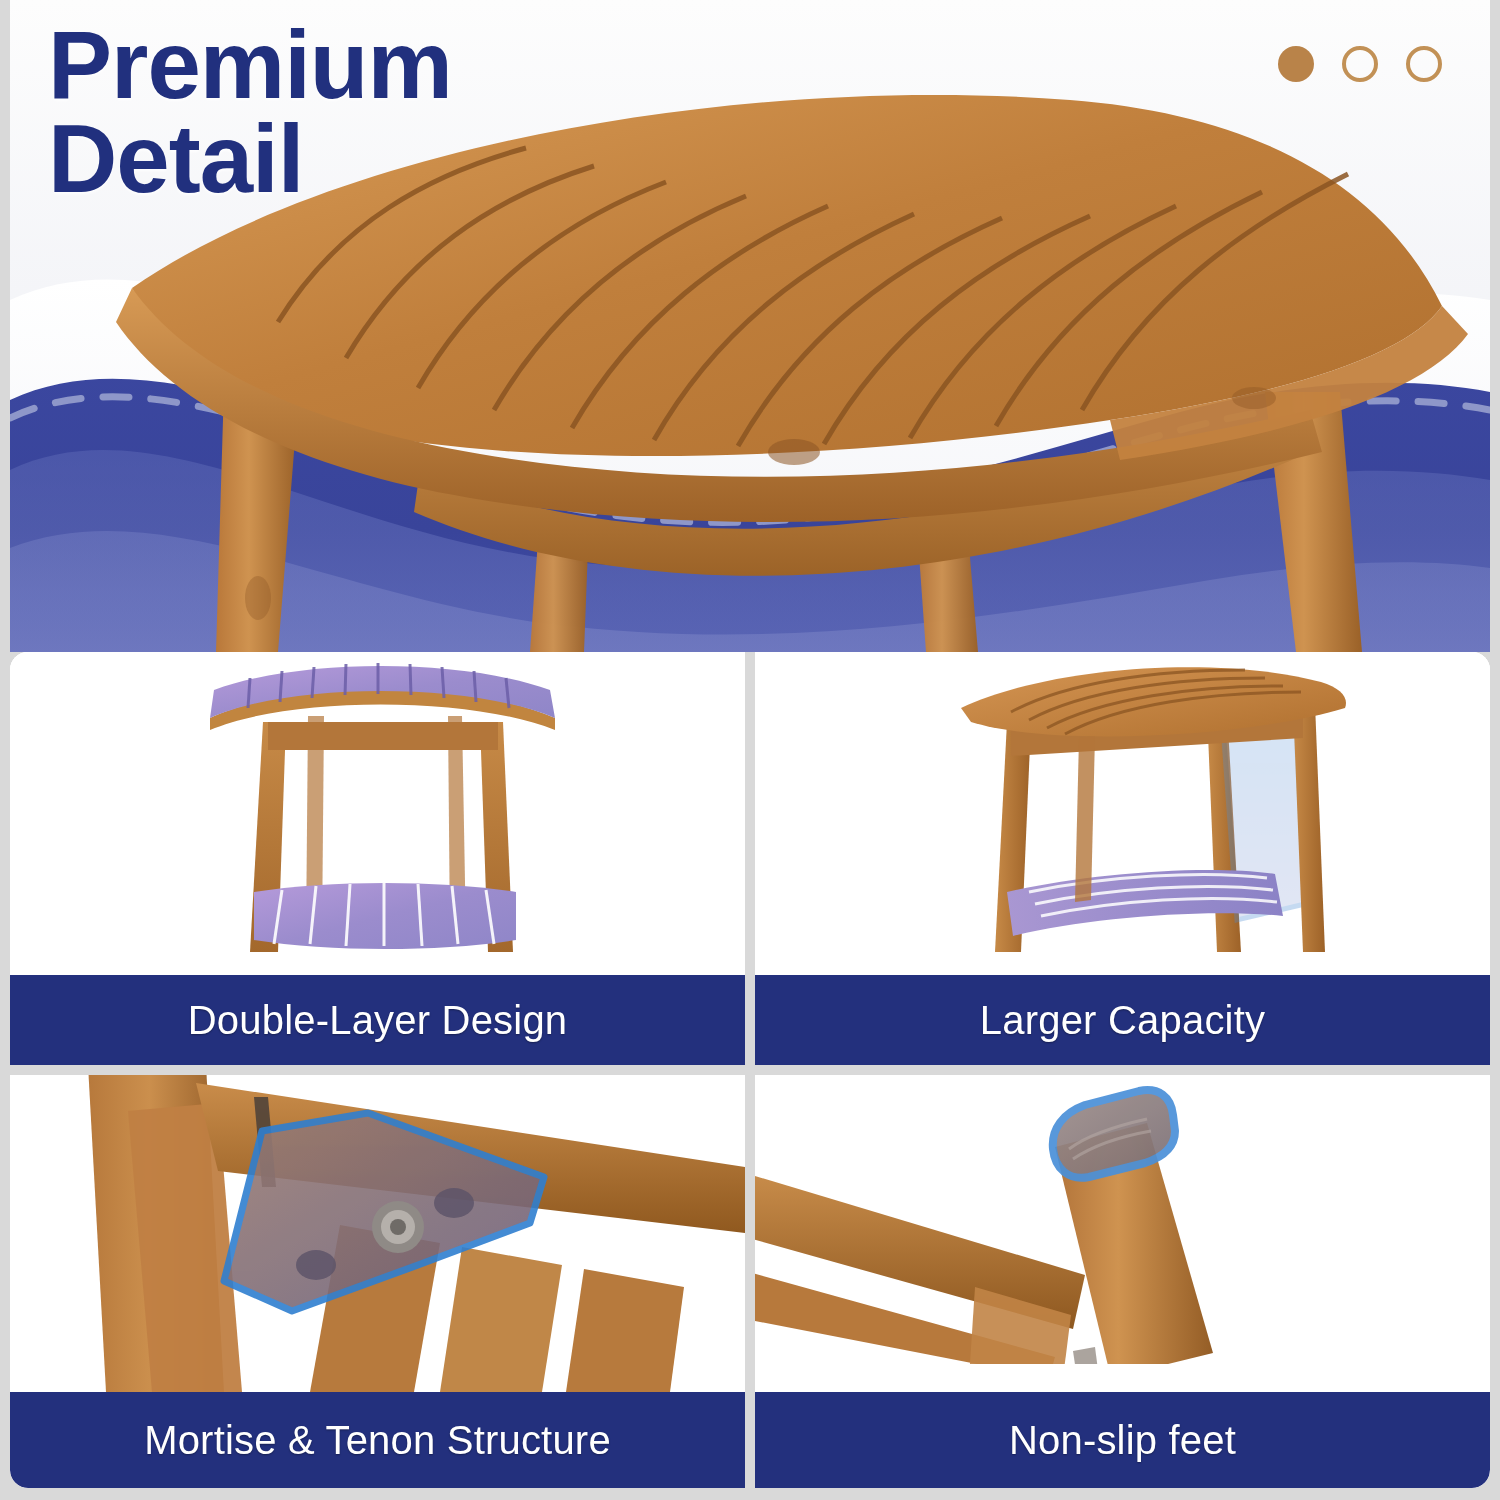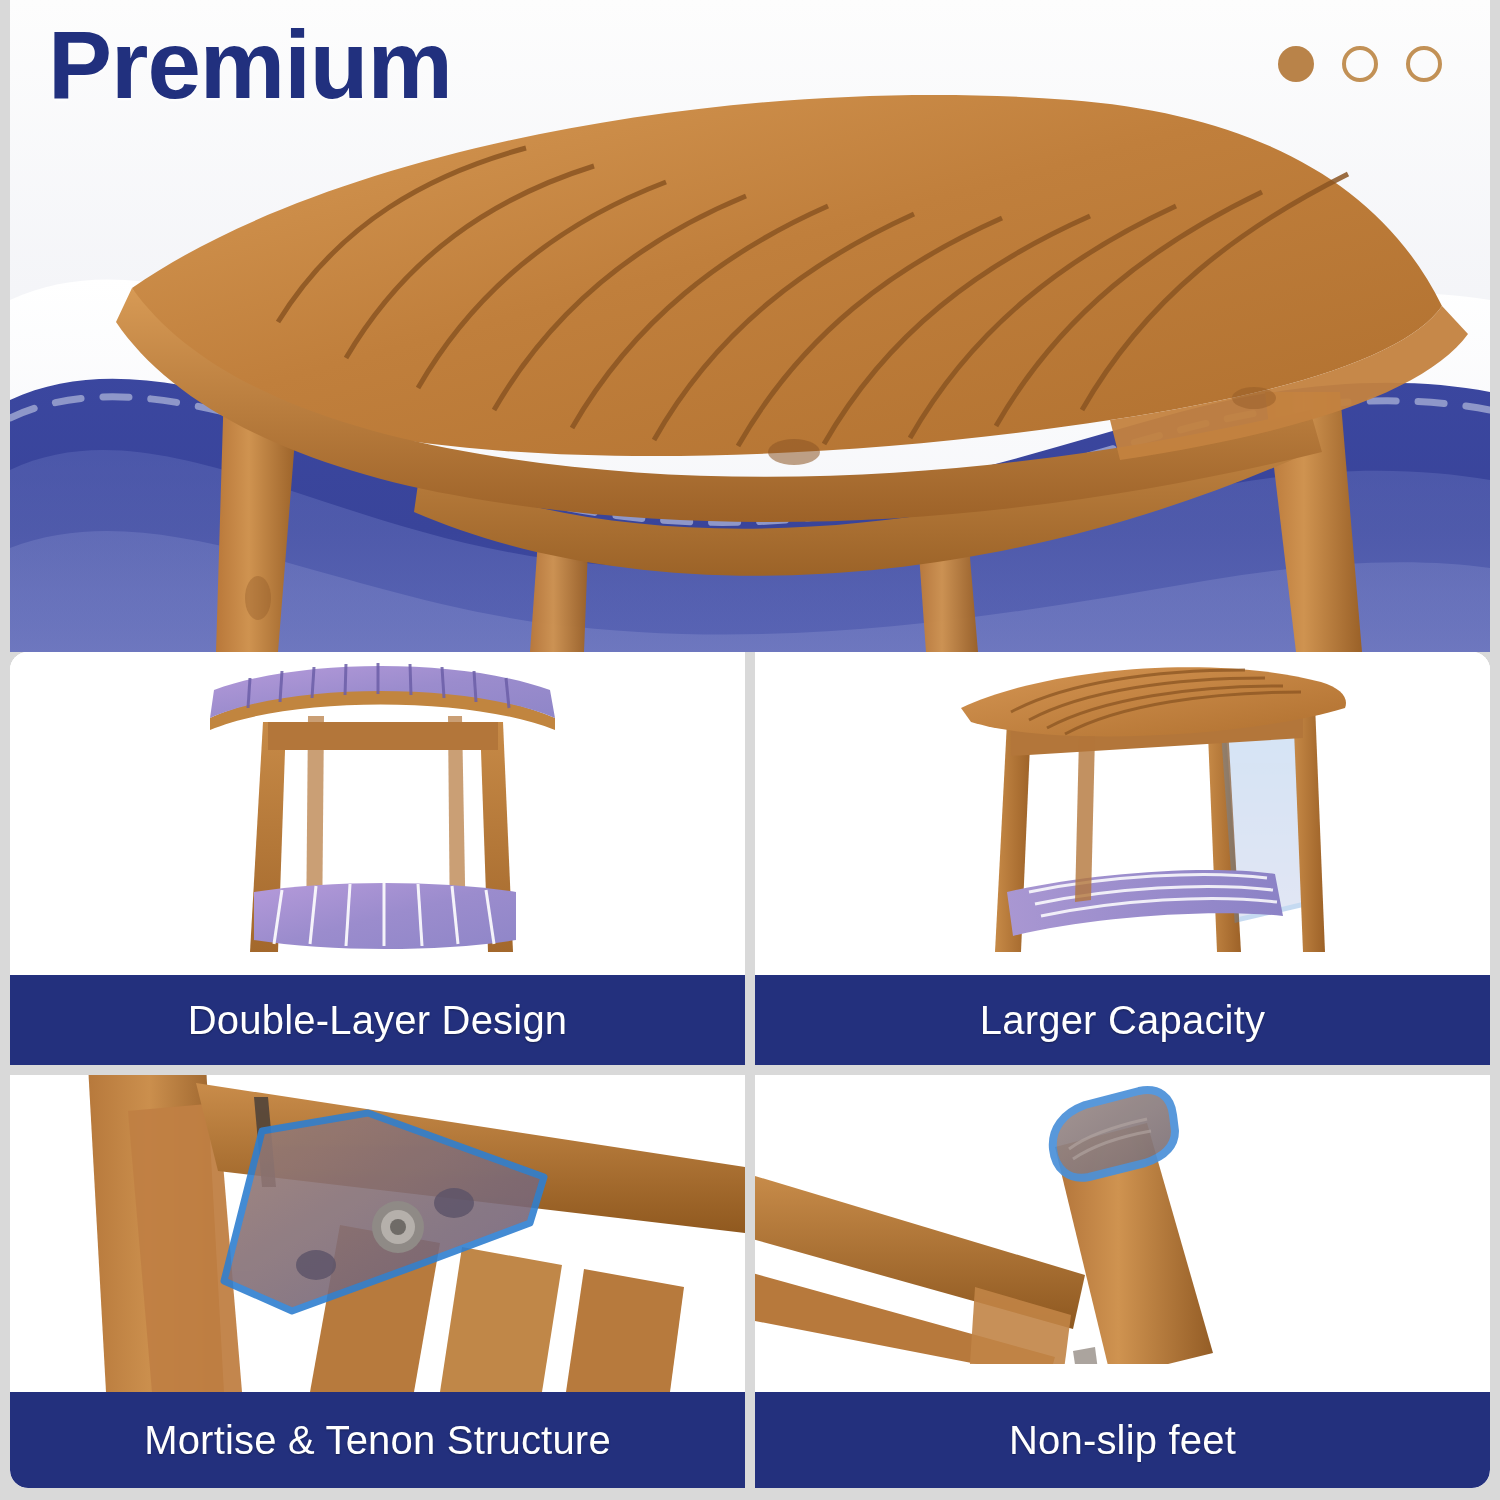--- a/index.html
+++ b/index.html
@@ -200,20 +200,21 @@
 
       <path d="M1432,306 C1400,352 1290,392 1100,420 L1110,460 C1310,430 1420,386 1458,334 Z" fill="#c3823f" opacity="0.95"></path>
 
       <ellipse cx="784" cy="452" rx="26" ry="13" fill="#8d5624" opacity="0.55"></ellipse>
       <ellipse cx="1244" cy="398" rx="22" ry="11" fill="#8d5624" opacity="0.4"></ellipse>
       <ellipse cx="248" cy="598" rx="13" ry="22" fill="#8d5624" opacity="0.35"></ellipse>
     </svg>
 
     <div class="hero-title">
       <span class="ln">Premium</span>
+      <span class="ln">Detail</span>
     </div>
 
     <div class="dots">
       <span class="dot filled"></span>
       <span class="dot ring"></span>
       <span class="dot ring"></span>
     </div>
   </div>
 
   <div class="grid">

